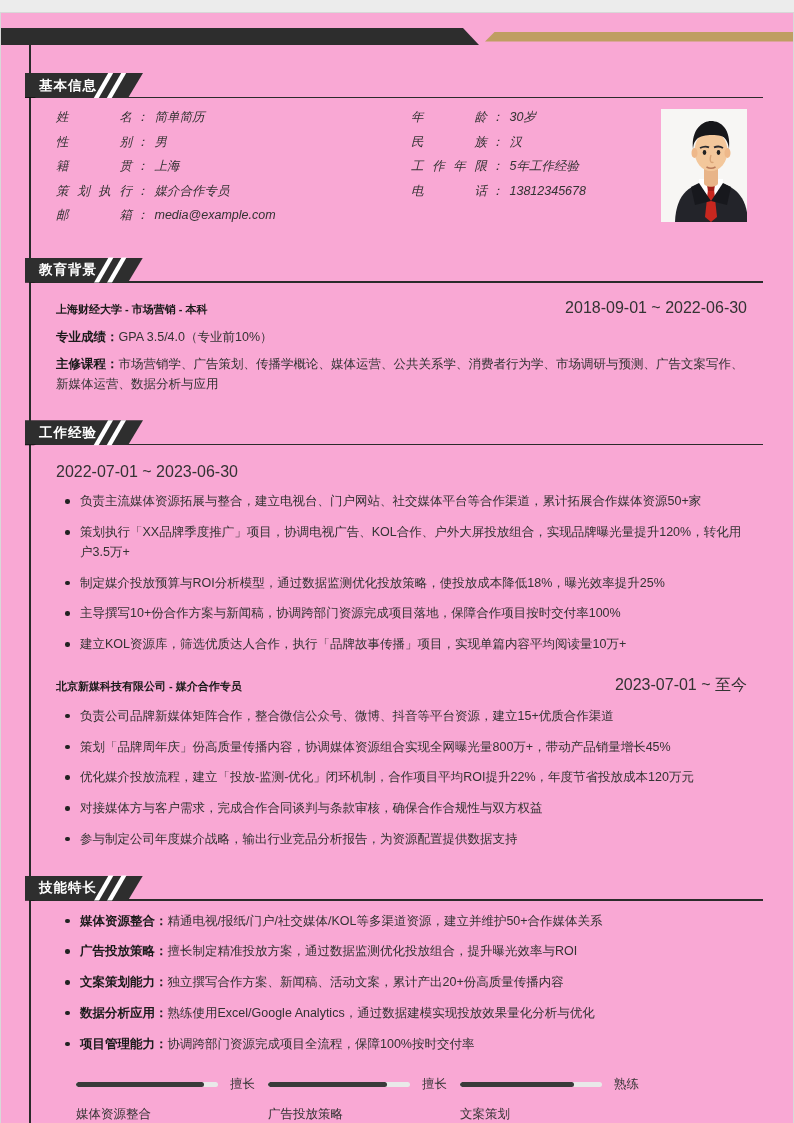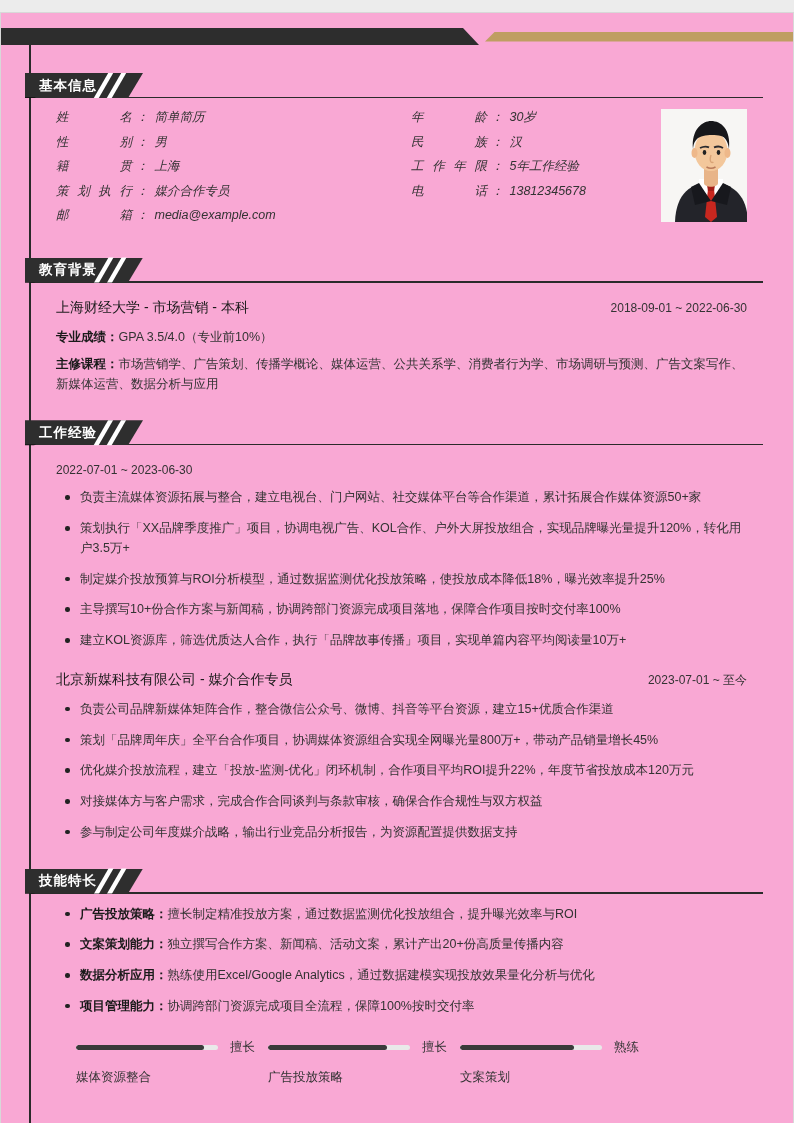--- a/index.html
+++ b/index.html
@@ -49,22 +49,22 @@
   .info-col { display:flex; flex-direction:column;font-style:italic; }
   .info-col.left  { width:355px; }
   .info-col.right { width:250px; }
   .info-row { display:flex; align-items:baseline; height:24.5px; }
   .lab { display:inline-block; width:76px; text-align:justify; text-align-last:justify; color:#333; }
   .colon { margin:0 6px 0 4px; }
   .photo { width:101px; height:113px; margin-left:auto; background:#f7f6f4; overflow:hidden; }
   .photo svg { display:block; }
 
   .edu-head, .job-head { display:flex; justify-content:space-between; align-items:baseline; }
-  .head-title { font-weight:normal; font-size:14px; color:#1a1a1a; }
-  .head-date { font-size:12px; color:#333; }
+  .head-title { font-weight:bold; font-size:11px; color:#1a1a1a; }
+  .head-date { font-size:16px; color:#333; }
   .edu-line { margin-top:10px; line-height:1.62; }
   .edu-line b { color:#1a1a1a; }
 
   ul.bullets { list-style:none; }
   ul.bullets li { position:relative; padding-left:24px; margin-top:11px; line-height:1.58; }
   ul.bullets li::before {
     content:""; position:absolute; left:9px; top:7px; width:4.5px; height:4.5px;
     border-radius:50%; background:#222;
   }
   .skill-label { font-weight:bold; color:#1a1a1a; }
@@ -232,39 +232,40 @@
       <li>主导撰写10+份合作方案与新闻稿，协调跨部门资源完成项目落地，保障合作项目按时交付率100%</li>
       <li>建立KOL资源库，筛选优质达人合作，执行「品牌故事传播」项目，实现单篇内容平均阅读量10万+</li>
     </ul>
 
     <div class="job-head" style="margin-top:20px">
       <span class="head-title">北京新媒科技有限公司 - 媒介合作专员</span>
       <span class="head-date">2023-07-01 ~ 至今</span>
     </div>
     <ul class="bullets">
       <li>负责公司品牌新媒体矩阵合作，整合微信公众号、微博、抖音等平台资源，建立15+优质合作渠道</li>
-      <li>策划「品牌周年庆」全平台合作项目，协调媒体资源组合实现全网曝光量800万+，带动产品销量增长45%</li>
+      <li>策划「品牌周年庆」份高质量传播内容，协调媒体资源组合实现全网曝光量800万+，带动产品销量增长45%</li>
       <li>优化媒介投放流程，建立「投放-监测-优化」闭环机制，合作项目平均ROI提升22%，年度节省投放成本120万元</li>
       <li>对接媒体方与客户需求，完成合作合同谈判与条款审核，确保合作合规性与双方权益</li>
       <li>参与制定公司年度媒介战略，输出行业竞品分析报告，为资源配置提供数据支持</li>
     </ul>
   </div>
 
   <div class="section-header mt-sec">
     <div class="section-rule"></div>
     <div class="banner">
       <span>技能特长</span>
       <span class="stripe s1"></span>
       <span class="stripe s2"></span>
       <span class="banner-fold"></span>
     </div>
   </div>
 
   <div class="content">
     <ul class="bullets" style="margin-top:6px">
+      <li><span class="skill-label">媒体资源整合：</span><span>精通电视/报纸/门户/社交媒体/KOL等多渠道资源，建立并维护50+合作媒体关系</span></li>
       <li><span class="skill-label">广告投放策略：</span><span>擅长制定精准投放方案，通过数据监测优化投放组合，提升曝光效率与ROI</span></li>
       <li><span class="skill-label">文案策划能力：</span><span>独立撰写合作方案、新闻稿、活动文案，累计产出20+份高质量传播内容</span></li>
       <li><span class="skill-label">数据分析应用：</span><span>熟练使用Excel/Google Analytics，通过数据建模实现投放效果量化分析与优化</span></li>
       <li><span class="skill-label">项目管理能力：</span><span>协调跨部门资源完成项目全流程，保障100%按时交付率</span></li>
     </ul>
 
     <div class="bars">
       <div class="bar-item">
         <div class="bar-row">
             <span class="track">

